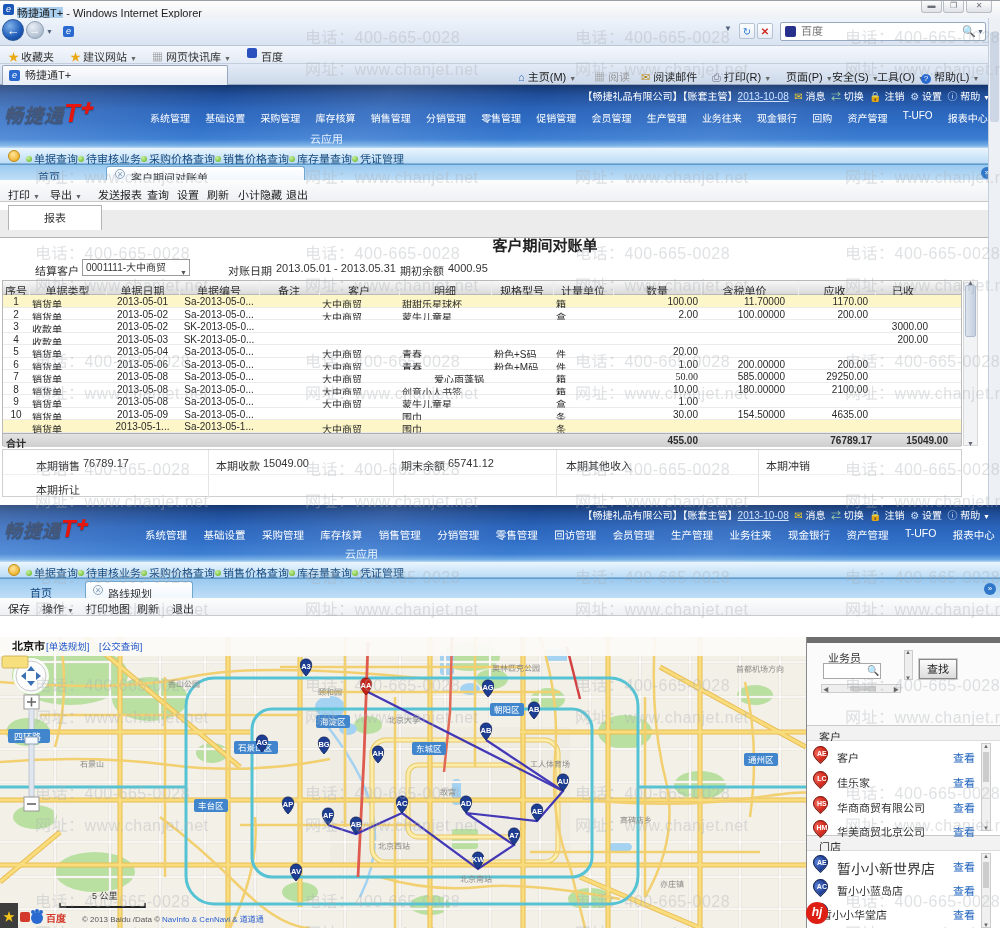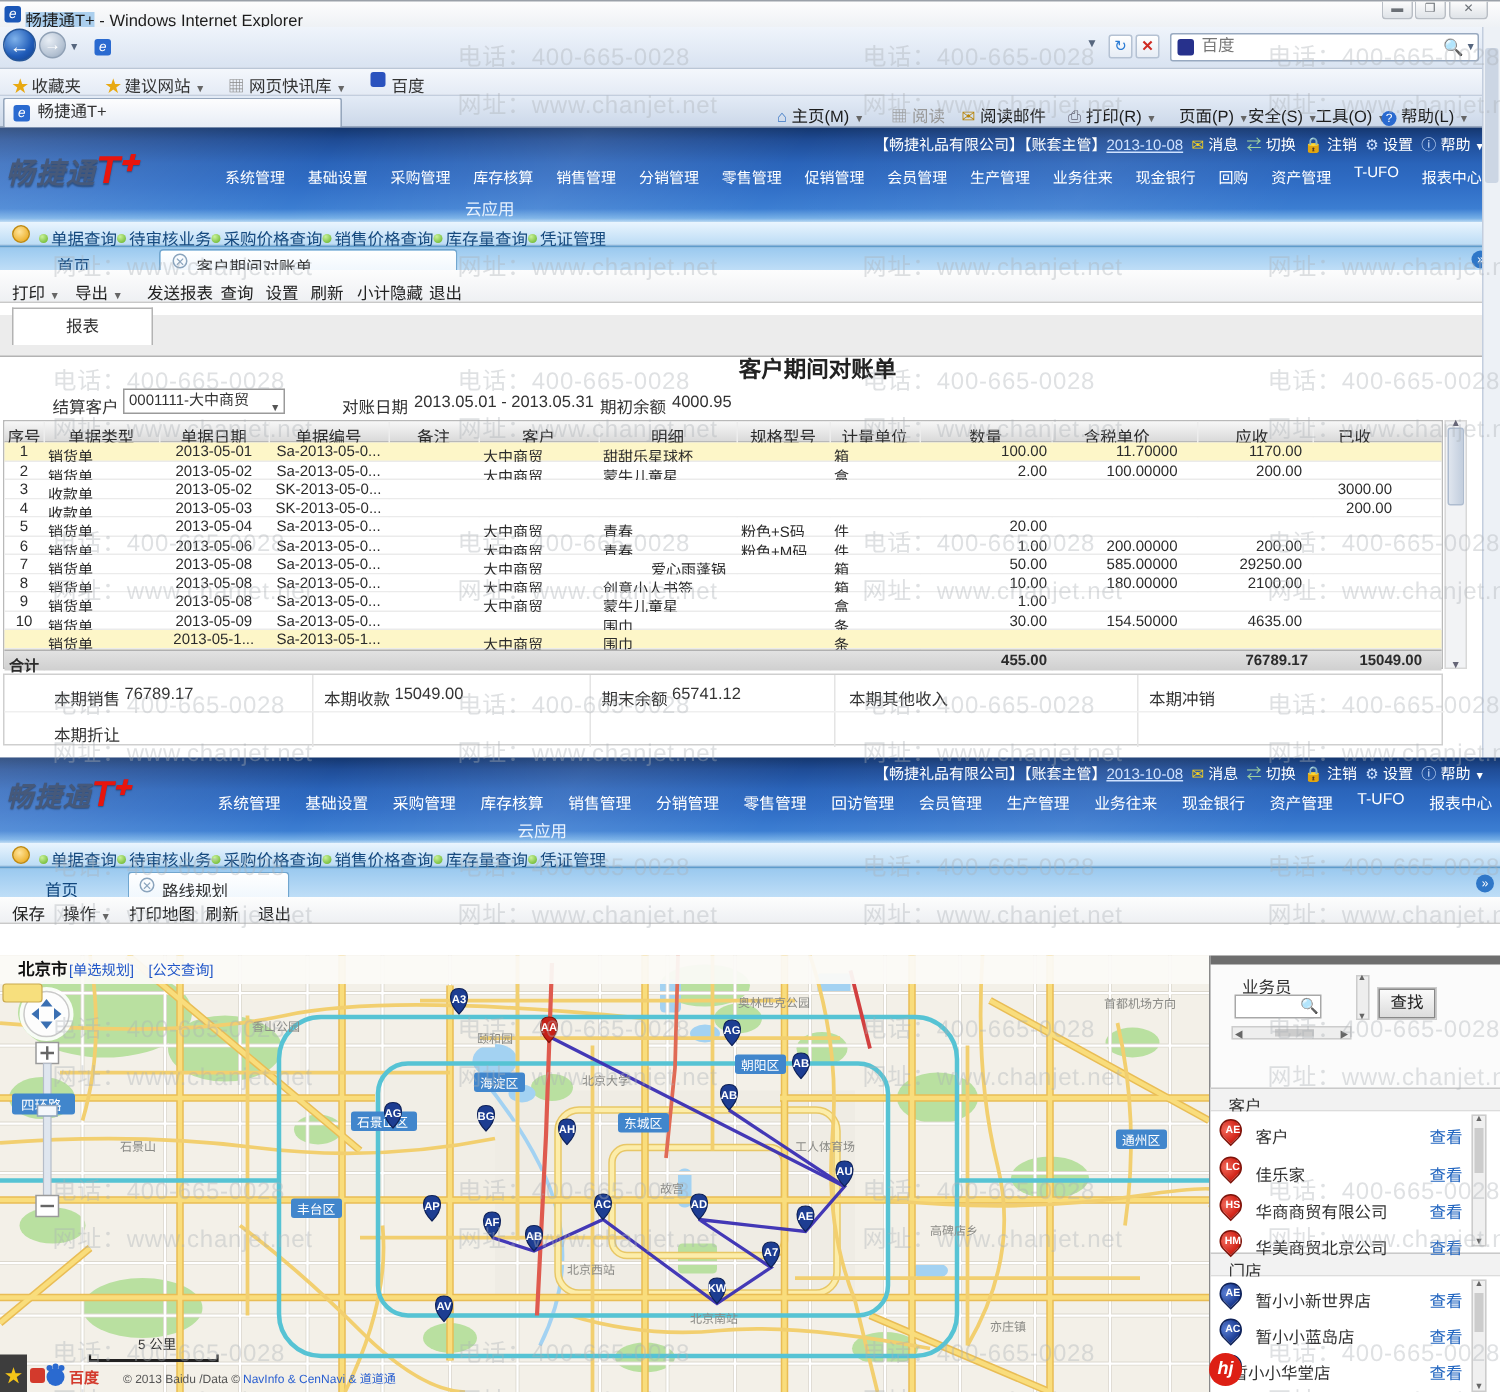--- a/index.html
+++ b/index.html
@@ -254,21 +254,21 @@
         <div class="tcell" style="left:701px;top:77.5px;width:81px;text-align:right;">200.00000</div>
         <div class="tcell" style="left:798px;top:77.5px;width:67px;text-align:right;">200.00</div>
         <div class="abs" style="left:0;top:89px;width:958px;height:12.5px;background:#fff;border-bottom:1px solid #ebebeb;"></div>
         <div class="tcell" style="left:3px;top:90px;width:20px;text-align:center;">7</div>
         <div class="tcell" style="left:29px;top:90px;width:71px;">销货单</div>
         <div class="tcell" style="left:106px;top:90px;width:67px;text-align:center;">2013-05-08</div>
         <div class="tcell" style="left:179px;top:90px;width:74px;text-align:center;">Sa-2013-05-0...</div>
         <div class="tcell" style="left:319px;top:90px;width:74px;">大中商贸</div>
         <div class="tcell" style="left:399px;top:90px;width:86px;margin-left:32px;">爱心雨蓬锅</div>
         <div class="tcell" style="left:553px;top:90px;width:54px;">箱</div>
-        <div class="tcell" style="left:613px;top:90px;width:82px;text-align:right;">50.00</div>
+        <div class="tcell" style="left:613px;top:90px;width:82px;text-align:right;font-family:Liberation Serif, serif;">50.00</div>
         <div class="tcell" style="left:701px;top:90px;width:81px;text-align:right;">585.00000</div>
         <div class="tcell" style="left:798px;top:90px;width:67px;text-align:right;">29250.00</div>
         <div class="abs" style="left:0;top:101.5px;width:958px;height:12.5px;background:#fff;border-bottom:1px solid #ebebeb;"></div>
         <div class="tcell" style="left:3px;top:102.5px;width:20px;text-align:center;">8</div>
         <div class="tcell" style="left:29px;top:102.5px;width:71px;">销货单</div>
         <div class="tcell" style="left:106px;top:102.5px;width:67px;text-align:center;">2013-05-08</div>
         <div class="tcell" style="left:179px;top:102.5px;width:74px;text-align:center;">Sa-2013-05-0...</div>
         <div class="tcell" style="left:319px;top:102.5px;width:74px;">大中商贸</div>
         <div class="tcell" style="left:399px;top:102.5px;width:86px;">创意小人书签</div>
         <div class="tcell" style="left:553px;top:102.5px;width:54px;">箱</div>
@@ -679,21 +679,21 @@
           </div>
           <span class="abs" style="left:24px;top:5px;font-size:11px;color:#333;white-space:nowrap;">华美商贸北京公司</span>
         </div>
         <span class="seelink" style="left:146px;top:186px;">查看</span>
       </div>
     <div id="storelist">
         <div class="abs" style="left:6px;top:216px;z-index:5;width:160px;height:24px;">
           <div class="pin" style="left:0px;top:2px;background:radial-gradient(circle at 35% 30%,#5a7fd4,#1e3f96 65%,#122a6e);border:1px solid #0e2158;">
             <i>AE</i>
           </div>
-          <span class="abs" style="left:24px;top:5px;font-size:11px;color:#333;white-space:nowrap;">暂小小新世界店</span>
+          <span class="abs" style="left:24px;top:5px;font-size:14px;color:#333;white-space:nowrap;">暂小小新世界店</span>
         </div>
         <span class="seelink" style="left:146px;top:221px;">查看</span>
         <div class="abs" style="left:6px;top:240px;z-index:5;width:160px;height:24px;">
           <div class="pin" style="left:0px;top:2px;background:radial-gradient(circle at 35% 30%,#5a7fd4,#1e3f96 65%,#122a6e);border:1px solid #0e2158;">
             <i>AC</i>
           </div>
           <span class="abs" style="left:24px;top:5px;font-size:11px;color:#333;white-space:nowrap;">暂小小蓝岛店</span>
         </div>
         <span class="seelink" style="left:146px;top:245px;">查看</span>
         <div class="abs" style="left:6px;top:264px;z-index:5;width:160px;height:24px;">

